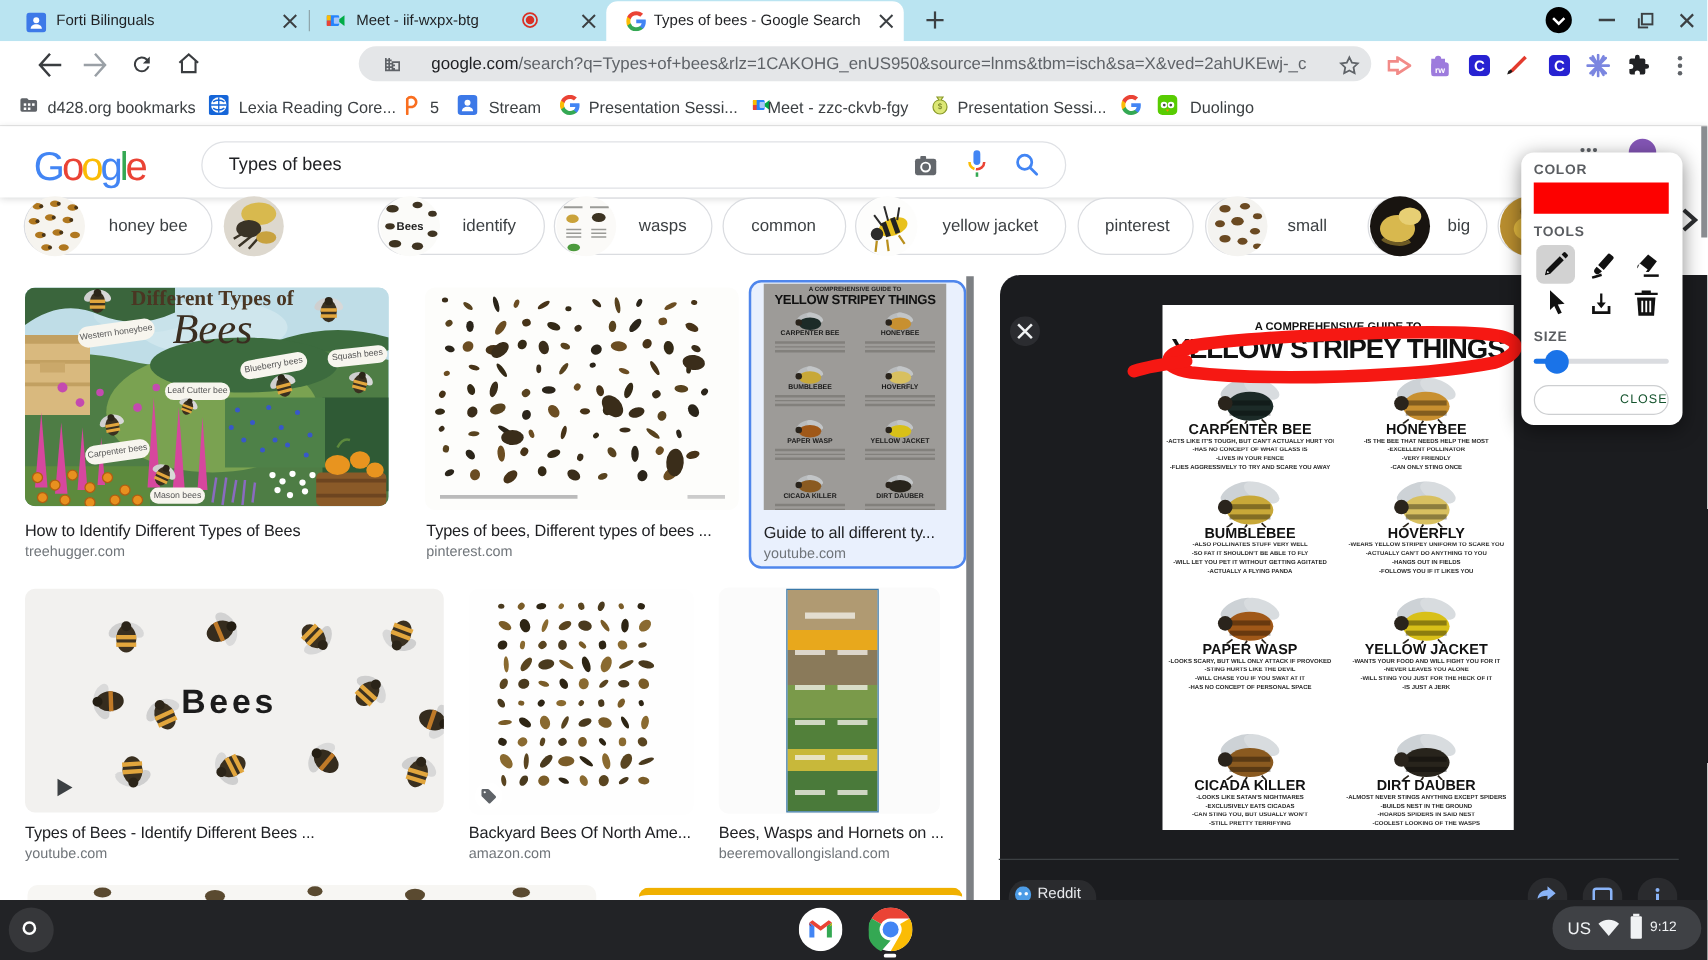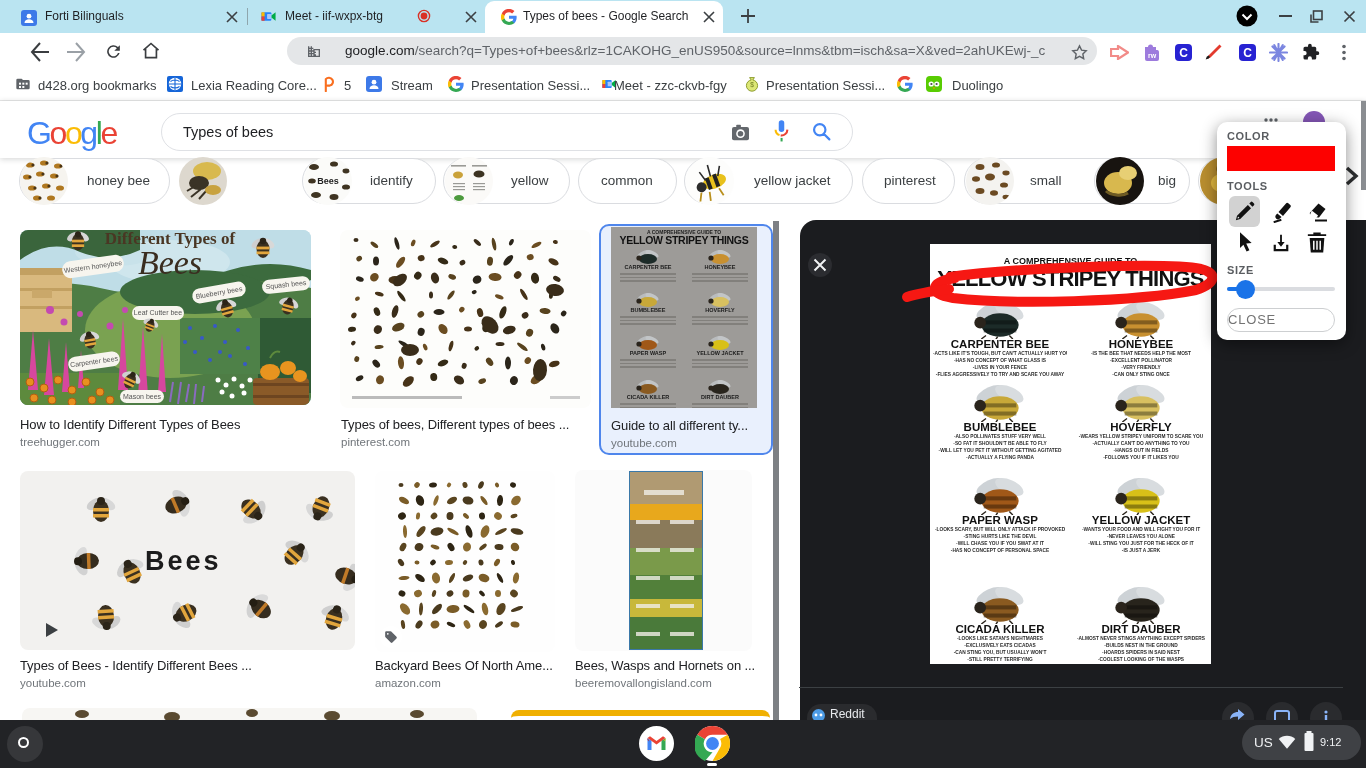--- a/index.html
+++ b/index.html
@@ -318,21 +318,21 @@
           <ellipse cx="30" cy="7" rx="4" ry="2.6"></ellipse>
           <ellipse cx="42" cy="14" rx="3.5" ry="2.4"></ellipse>
           <ellipse cx="12" cy="38" rx="5" ry="3"></ellipse>
           <ellipse cx="30" cy="40" rx="4.5" ry="3"></ellipse>
           <ellipse cx="42" cy="30" rx="4" ry="2.6"></ellipse>
           <ellipse cx="8" cy="24" rx="3.8" ry="2.5"></ellipse>
         </g>
         <text x="24" y="27" font-size="9" font-weight="bold" fill="#222" text-anchor="middle">Bees</text>
       </svg></div>
 <div class="chip" style="left:443px;width:127px">
-      <span class="lbl" style="left:67px">yellow</span>
+      <span class="lbl" style="left:67px">wasps</span>
     </div>
 <div class="thumb" style="left:445px;background:#fbfaf8"><svg width="48" height="48">
         <g fill="#9a9a96">
           <rect x="6" y="8" width="15" height="1.6"></rect>
           <rect x="27" y="8" width="15" height="1.6"></rect>
           <rect x="8" y="26" width="12" height="1.2"></rect>
           <rect x="28" y="26" width="12" height="1.2"></rect>
           <rect x="8" y="29" width="12" height="1.2"></rect>
           <rect x="28" y="29" width="12" height="1.2"></rect>
           <rect x="8" y="32" width="12" height="1.2"></rect>
@@ -1055,21 +1055,21 @@
       <path fill="#111" d="M8 2h8v2h6v2H2V4h6z"></path>
       <path fill="#111" d="M4 8h16l-1.2 16H5.2z"></path>
       <g stroke="#fff" stroke-width="1.6">
         <path d="M8.5 11v10M12 11v10M15.5 11v10"></path>
       </g>
     </svg>
 <div class="alab" style="left:1227px;top:264px">SIZE</div>
 <div class="abs" style="left:1227px;top:287px;width:108px;height:4px;border-radius:2px;background:#dadce0"></div>
 <div class="abs" style="left:1227px;top:287px;width:18px;height:4px;border-radius:2px;background:#1a73e8"></div>
 <div class="abs" style="left:1236px;top:280px;width:19px;height:19px;border-radius:50%;background:#1a73e8"></div>
-<div class="abs" style="left:1227px;top:308px;width:108px;height:24px;border:1.5px solid #cdcfd1;border-radius:12.5px;font-size:13px;color:#737373;letter-spacing:.8px;text-align:left;line-height:22px">CLOSE</div>
+<div class="abs" style="left:1227px;top:308px;width:108px;height:24px;border:1.5px solid #cdcfd1;border-radius:12.5px;font-size:10px;color:#14532d;letter-spacing:.8px;text-align:right;line-height:22px">CLOSE</div>
 
 <div class="abs" id="shelf"></div>
 <div class="abs" style="left:7px;top:726px;width:36px;height:36px;border-radius:50%;background:#36373a"></div>
 <div class="abs" style="left:18px;top:737px;width:11px;height:11px;border:2.6px solid #fff;border-radius:50%"></div>
 <svg class="abs" style="left:639px;top:726px" width="35" height="35">
       <circle cx="17.5" cy="17.5" r="17.5" fill="#fff"></circle>
       <polygon points="8.5,24 8.5,12 12.5,14.8 12.5,24" fill="#4285f4"></polygon>
       <polygon points="22.5,24 22.5,14.8 26.5,12 26.5,24" fill="#34a853"></polygon>
       <polygon points="8.5,12 11,10.2 17.5,15 24,10.2 26.5,12 17.5,18.6" fill="#ea4335"></polygon>
       <polygon points="8.5,12 8.5,14 10.5,15.4 8.5,12.2" fill="#c5221f"></polygon>

